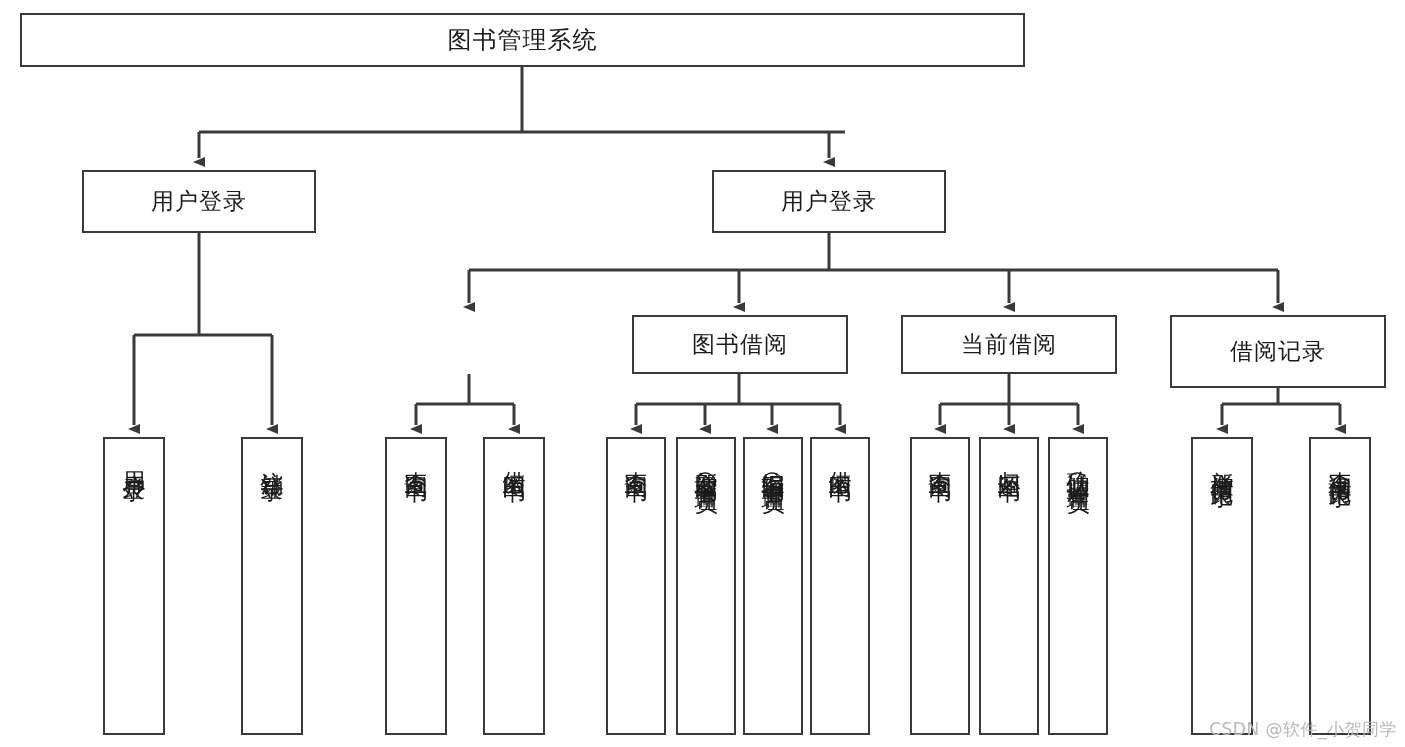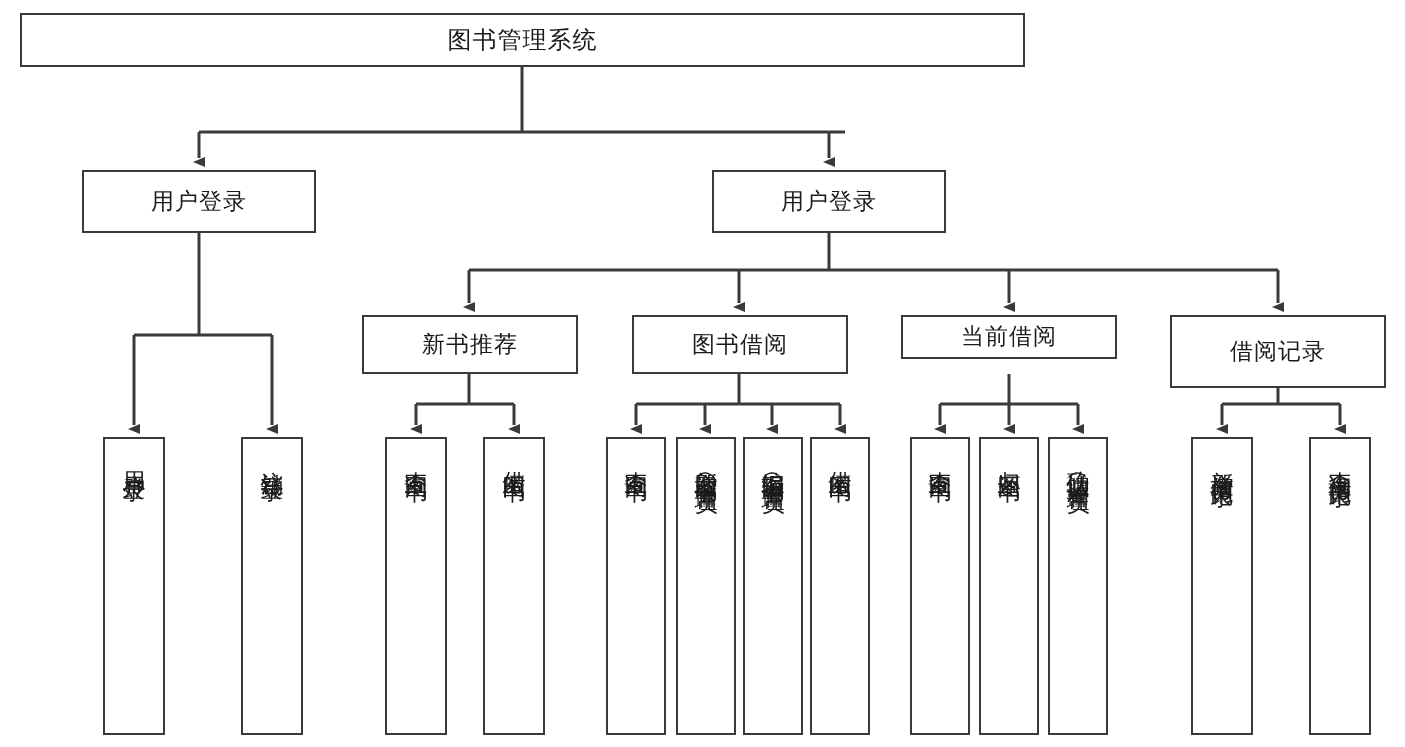--- a/index.html
+++ b/index.html
@@ -128,27 +128,24 @@
     <span>图书管理系统</span>
   </div>
 
   <div class="node horiz" style="left:82px; top:170px; width:234px; height:63px;">
     <span>用户登录</span>
   </div>
   <div class="node horiz" style="left:712px; top:170px; width:234px; height:63px;">
     <span>用户登录</span>
   </div>
 
-  <div class="node horiz" style="left:362px; top:315px; width:216px; height:59px;">
-    <span>新书推荐</span>
-  </div>
   <div class="node horiz" style="left:632px; top:315px; width:216px; height:59px;">
     <span>图书借阅</span>
   </div>
-  <div class="node horiz" style="left:901px; top:315px; width:216px; height:44px;">
+  <div class="node horiz" style="left:901px; top:315px; width:216px; height:59px;">
     <span>当前借阅</span>
   </div>
   <div class="node horiz" style="left:1170px; top:315px; width:216px; height:73px;">
     <span>借阅记录</span>
   </div>
 
   <div class="node vert" style="left:103px; top:437px; width:62px; height:298px;">
     <span class="vtext">用户登录</span>
   </div>
   <div class="node vert" style="left:241px; top:437px; width:62px; height:298px;">
@@ -185,14 +182,15 @@
     <span class="vtext">确认归还（管理员）</span>
   </div>
 
   <div class="node vert" style="left:1191px; top:437px; width:62px; height:298px;">
     <span class="vtext">新增借阅记录</span>
   </div>
   <div class="node vert" style="left:1309px; top:437px; width:62px; height:298px;">
     <span class="vtext">查询借阅记录</span>
   </div>
 
+  <div class="watermark">CSDN @软件_小贺同学</div>
 
 </div>
 
 </body></html>

